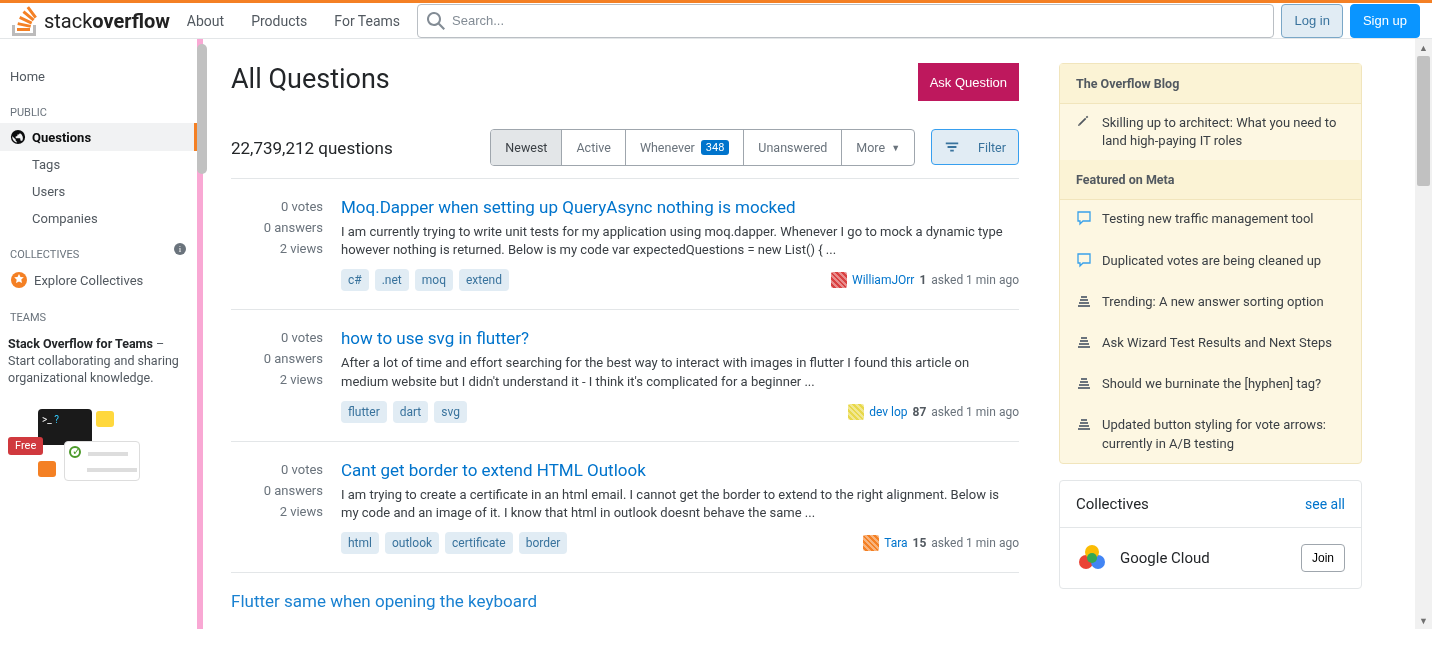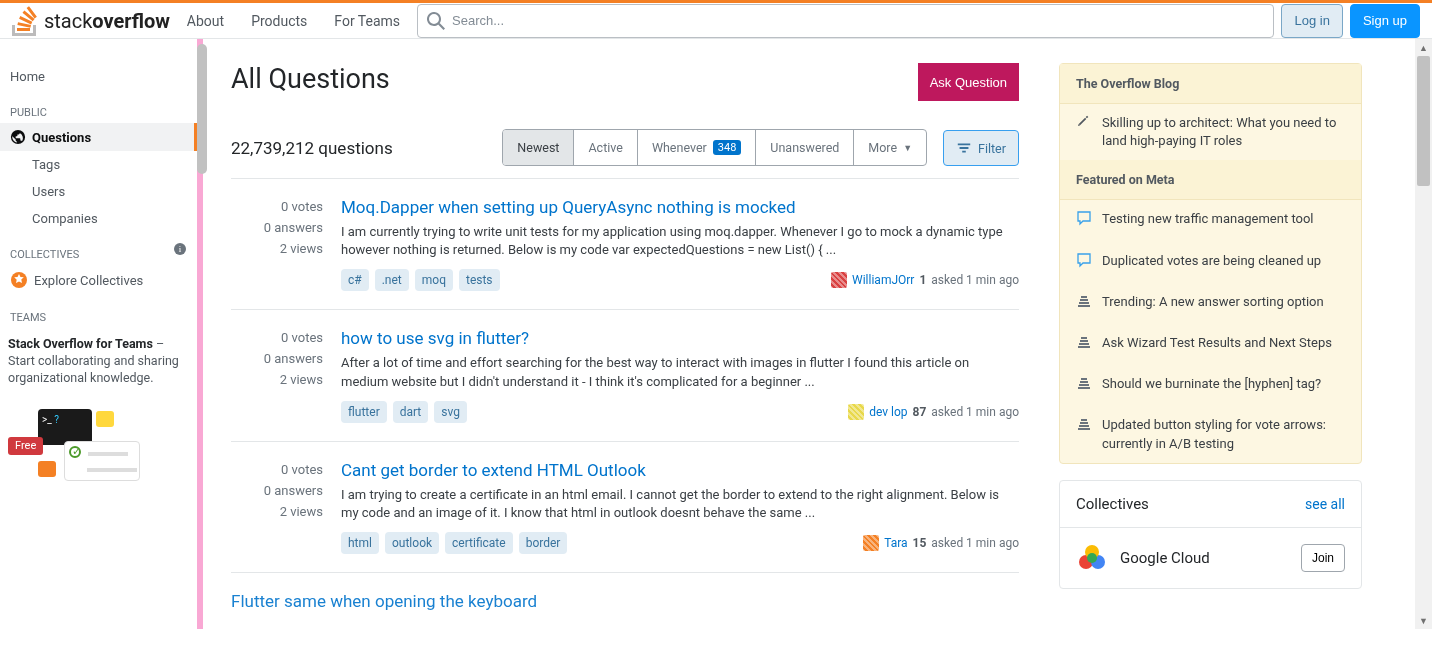--- a/index.html
+++ b/index.html
@@ -34,21 +34,21 @@
 .content{flex:1;padding:24px 24px 24px 28px;overflow-y:auto;max-width:840px}
 .head-row{display:flex;justify-content:space-between;align-items:flex-start;margin-bottom:28px}
 .head-row h1{font-size:27px;font-weight:400}
 .sub-row{display:flex;justify-content:space-between;align-items:center;margin-bottom:12px}
 .count{font-size:17px}
 .tabs{display:flex;border:1px solid #9fa6ad;border-radius:4px;overflow:hidden}
 .tab{padding:10px 14px;font-size:12.5px;color:#6a737c;border-right:1px solid #9fa6ad;cursor:pointer;display:flex;align-items:center;gap:6px}
 .tab:last-child{border-right:none}
 .tab.active{background:#e3e6e8;color:#3b4045}
 .badge-blue{background:#0074cc;color:#fff;border-radius:3px;padding:1px 5px;font-size:11px}
-.filter-btn{border:1px solid #379fef;background:#e1ecf4;color:#39739d;padding:9px 12px;border-radius:4px;display:flex;align-items:center;gap:6px;cursor:pointer;font-size:12.5px}
+.filter-btn{border:1px solid #379fef;background:#e1ecf4;color:#39739d;padding:9px 12px;border-radius:4px;display:flex;align-items:center;gap:18px;cursor:pointer;font-size:12.5px}
 .qlist{border-top:1px solid #e3e6e8}
 .qitem{display:flex;gap:18px;padding:18px 0;border-bottom:1px solid #e3e6e8}
 .stats{width:92px;text-align:right;font-size:13px;color:#6a737c;display:flex;flex-direction:column;gap:6px;padding-top:2px}
 .qbody{flex:1}
 .qtitle{color:#0074cc;font-size:17px;margin-bottom:6px;display:block;text-decoration:none}
 .qexcerpt{color:#3b4045;font-size:13px;line-height:1.4;margin-bottom:10px}
 .tag-row{display:flex;gap:6px;align-items:center}
 .tag{background:#e1ecf4;color:#39739d;padding:4px 7px;border-radius:4px;font-size:12px}
 .meta{margin-left:auto;display:flex;align-items:center;gap:5px;font-size:12px;color:#6a737c}
 .meta .user{color:#0074cc}
@@ -142,21 +142,21 @@
     </div>
   </div>
 
   <div class="content">
     <div class="head-row">
       <h1>All Questions</h1>
       <button class="btn-ask">Ask Question</button>
     </div>
     <div class="sub-row">
       <div class="count">22,739,212 questions</div>
-      <div style="display:flex;gap:16px;align-items:flex-end">
+      <div style="display:flex;gap:16px;align-items:flex-start">
         <div class="tabs">
           <div class="tab active">Newest</div>
           <div class="tab">Active</div>
           <div class="tab">
               <span>Whenever</span>
               <span class="badge-blue">348</span>
             </div>
           <div class="tab">Unanswered</div>
           <div class="tab">
               <span>More</span> 
@@ -178,21 +178,21 @@
       <div>0 answers</div>
       <div>2 views</div>
     </div>
     <div class="qbody">
       <a class="qtitle">Moq.Dapper when setting up QueryAsync nothing is mocked</a>
       <div class="qexcerpt">I am currently trying to write unit tests for my application using moq.dapper. Whenever I go to mock a dynamic type however nothing is returned. Below is my code var expectedQuestions = new List() { ...</div>
       <div class="tag-row">
               <span class="tag">c#</span>
               <span class="tag">.net</span>
               <span class="tag">moq</span>
-              <span class="tag">tests</span>
+              <span class="tag">extend</span>
         <div class="meta">
           <span class="avatar" style="background:#d94040;background-image:repeating-linear-gradient(45deg,rgba(255,255,255,.4) 0 2px,transparent 2px 4px)"></span>
           <span class="user">WilliamJOrr</span>
           <span class="rep">1</span>
           <span>asked 1 min ago</span>
         </div>
       </div>
     </div>
   </div>
   <div class="qitem">

